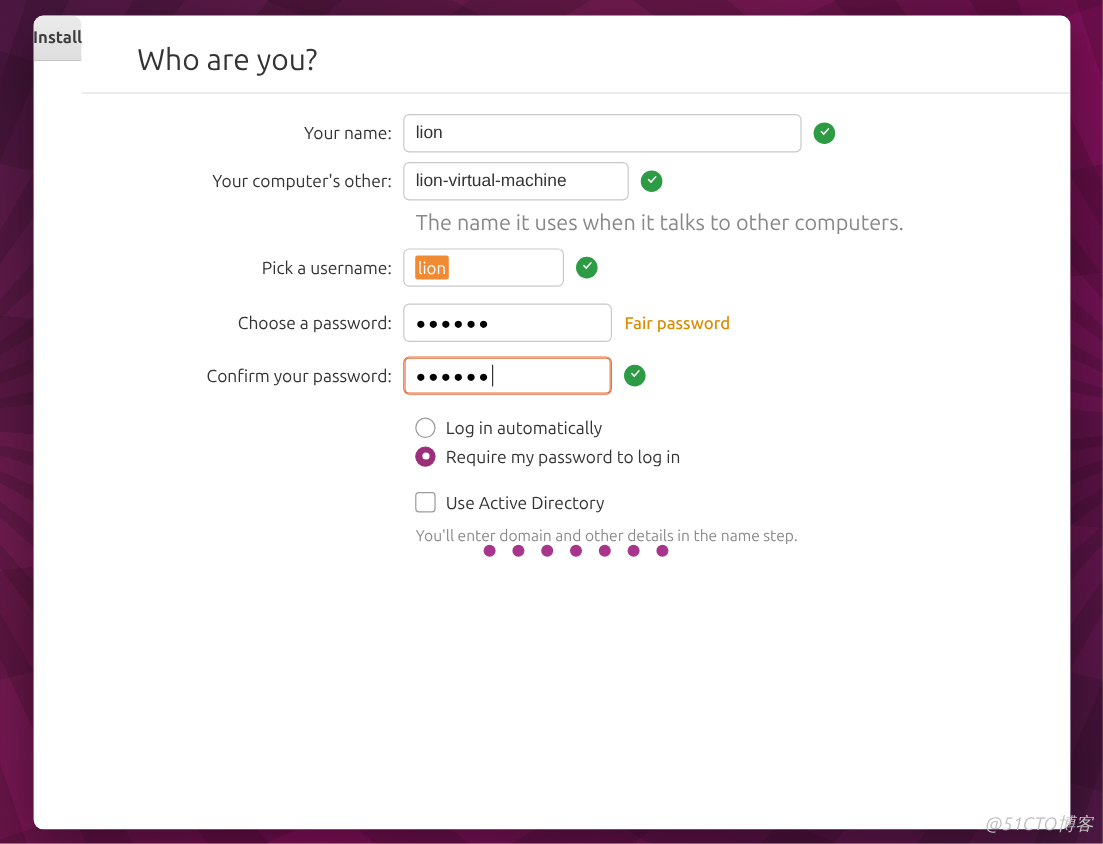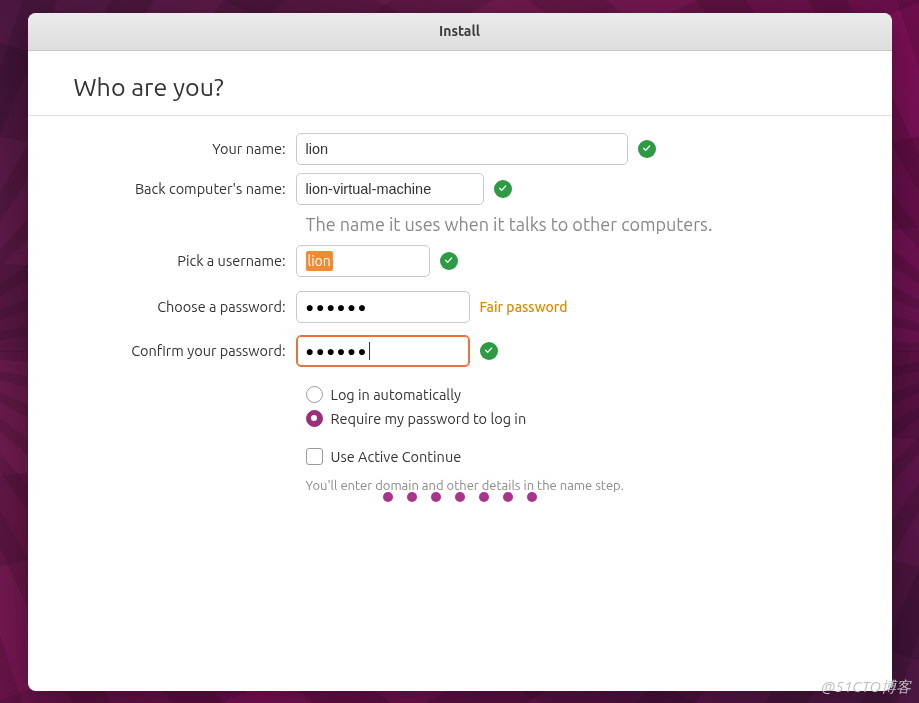--- a/index.html
+++ b/index.html
@@ -14,21 +14,21 @@
     .bg-rays {
       position: absolute; inset: 0; overflow: hidden; pointer-events: none;
       background:
         repeating-conic-gradient(from 90deg at -10% 50%, rgba(0,0,0,0.25) 0deg 5deg, transparent 5deg 12deg),
         repeating-conic-gradient(from 270deg at 110% 50%, rgba(0,0,0,0.25) 0deg 5deg, transparent 5deg 12deg);
       mix-blend-mode: multiply; opacity: .5;
     }
     .window {
       width: 864px; height: 678px; background: #fff;
       border-radius: 8px; box-shadow: 0 10px 40px rgba(0,0,0,.35);
-      display: flex; flex-direction: column; overflow: hidden;
+      display: flex; flex-direction: row; overflow: hidden;
       position: relative; z-index: 2;
     }
     .titlebar {
       height: 38px; background: linear-gradient(#ebebeb, #dedede);
       border-bottom: 1px solid #c7c7c7; display: flex; align-items: center; justify-content: center;
       font-weight: 600; color: #3b3b3b;
       border-radius: 8px 8px 0 0;
     }
     .content { flex: 1; padding: 22px 46px 14px 46px; display: flex; flex-direction: column; }
     h1 { font-size: 25px; font-weight: 400; color: #333; margin-bottom: 6px; }
@@ -97,21 +97,21 @@
 
       <div class="row">
         <div class="label-col">Your name:</div>
         <div class="field-col">
           <input type="text" class="w-wide" value="lion" style="">
           <span class="check-icon"></span>
         </div>
       </div>
 
       <div class="row">
-        <div class="label-col">Back computer's name:</div>
+        <div class="label-col">Your computer's other:</div>
         <div class="field-col">
           <input type="text" class="w-med" value="lion-virtual-machine" style="">
           <span class="check-icon"></span>
         </div>
       </div>
       <div class="subrow hint">The name it uses when it talks to other computers.</div>
 
       <div class="row" style="margin-top:4px;">
         <div class="label-col">Pick a username:</div>
         <div class="field-col">
@@ -150,21 +150,21 @@
           <span class="radio"></span>
           <span>Log in automatically</span>
         </label>
         <label class="opt">
           <span class="radio checked"></span>
           <span>Require my password to log in</span>
         </label>
 
         <label class="opt" style="margin-top:14px;">
           <span class="checkbox"></span>
-          <span>Use Active Continue</span>
+          <span>Use Active Directory</span>
         </label>
         <div class="ad-hint">You'll enter domain and other details in the name step.</div>
       </div>
 
     </div>
 
 
     <div class="dots">
       <span class="dot"></span>
       <span class="dot"></span>

